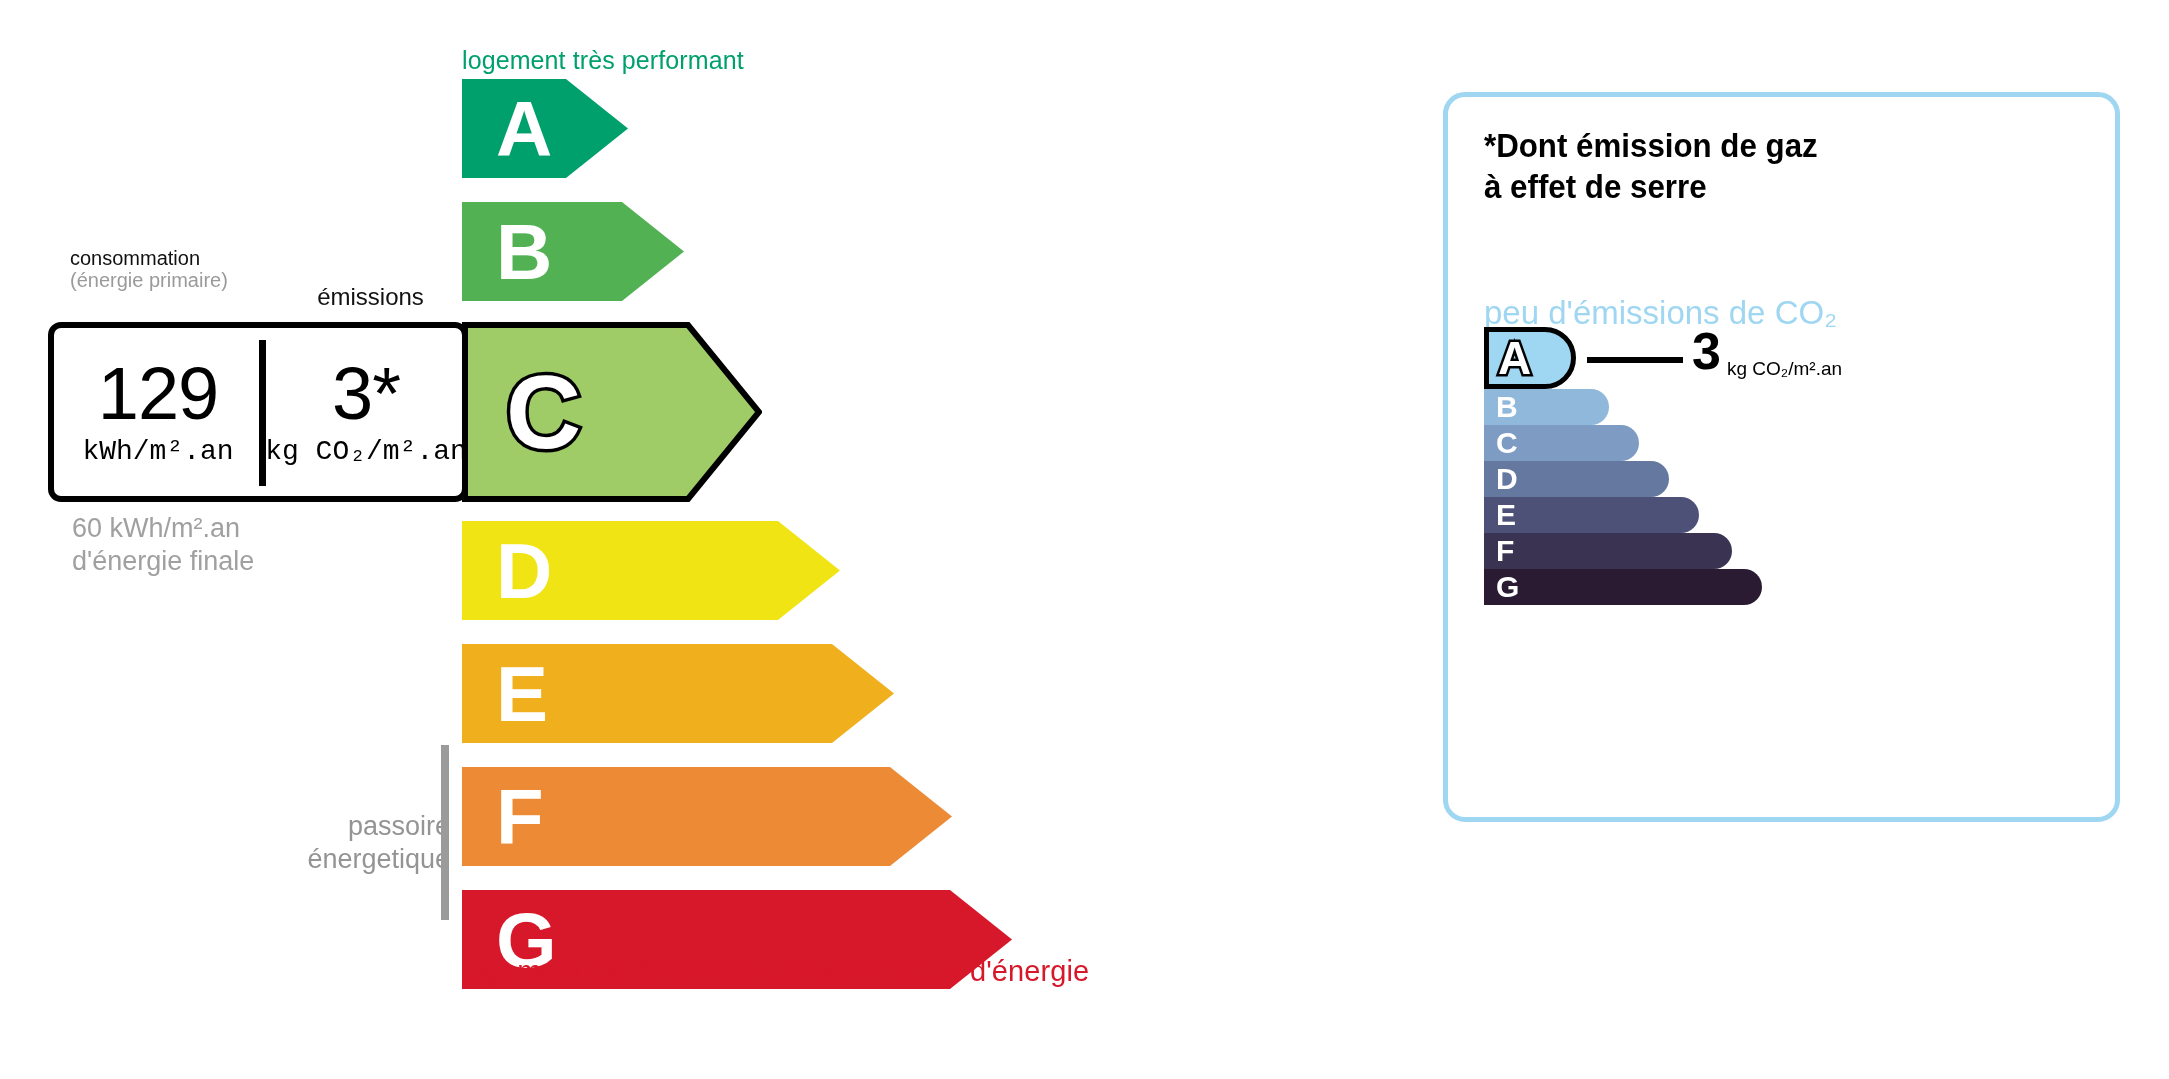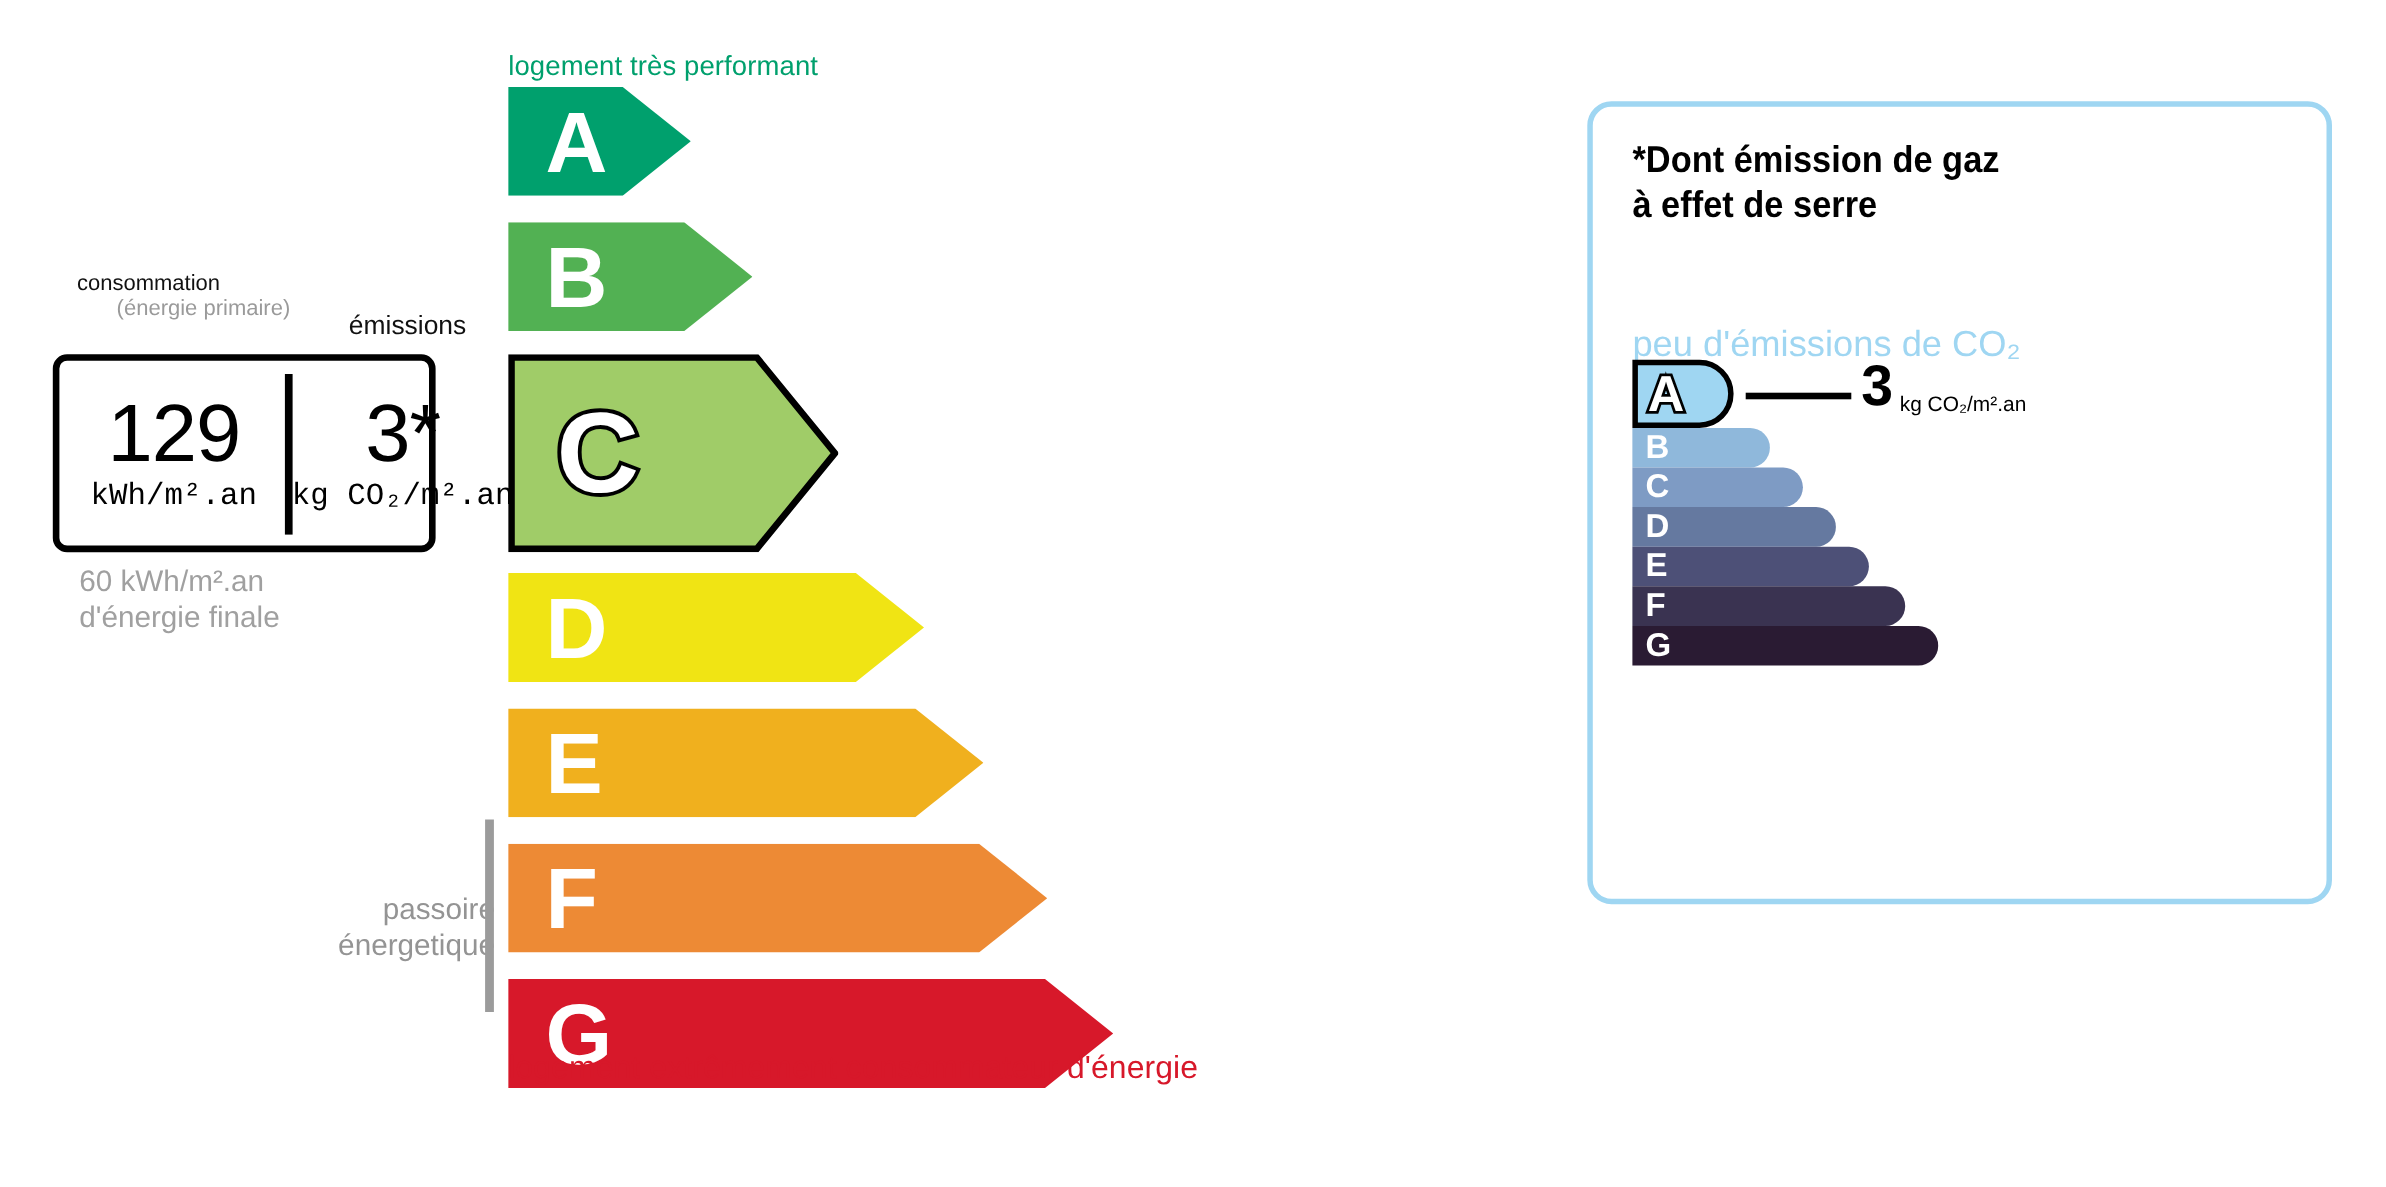--- a/index.html
+++ b/index.html
@@ -59,39 +59,38 @@
     width: 215px;
     text-align: left;
     font-size: 20px;
     color: #111111;
     line-height: 1.08;
   }
   .hdr-consommation .sub {
     display: block;
     color: #9A9A9A;
     white-space: nowrap;
-    margin-left: 36px;
   }
   .hdr-emissions {
     position: absolute;
     left: 288px;
     top: 283px;
     width: 165px;
     text-align: center;
     font-size: 24px;
     color: #111111;
     white-space: nowrap;
   }
 
   
   #value-box {
     position: absolute;
     left: 48px;
     top: 322px;
-    width: 348px;
+    width: 420px;
     height: 180px;
     border: 6px solid #000000;
     border-radius: 13px;
     box-sizing: border-box;
     background: #ffffff;
     z-index: 6;
   }
   .vb-cell {
     position: absolute;
     top: 0;

